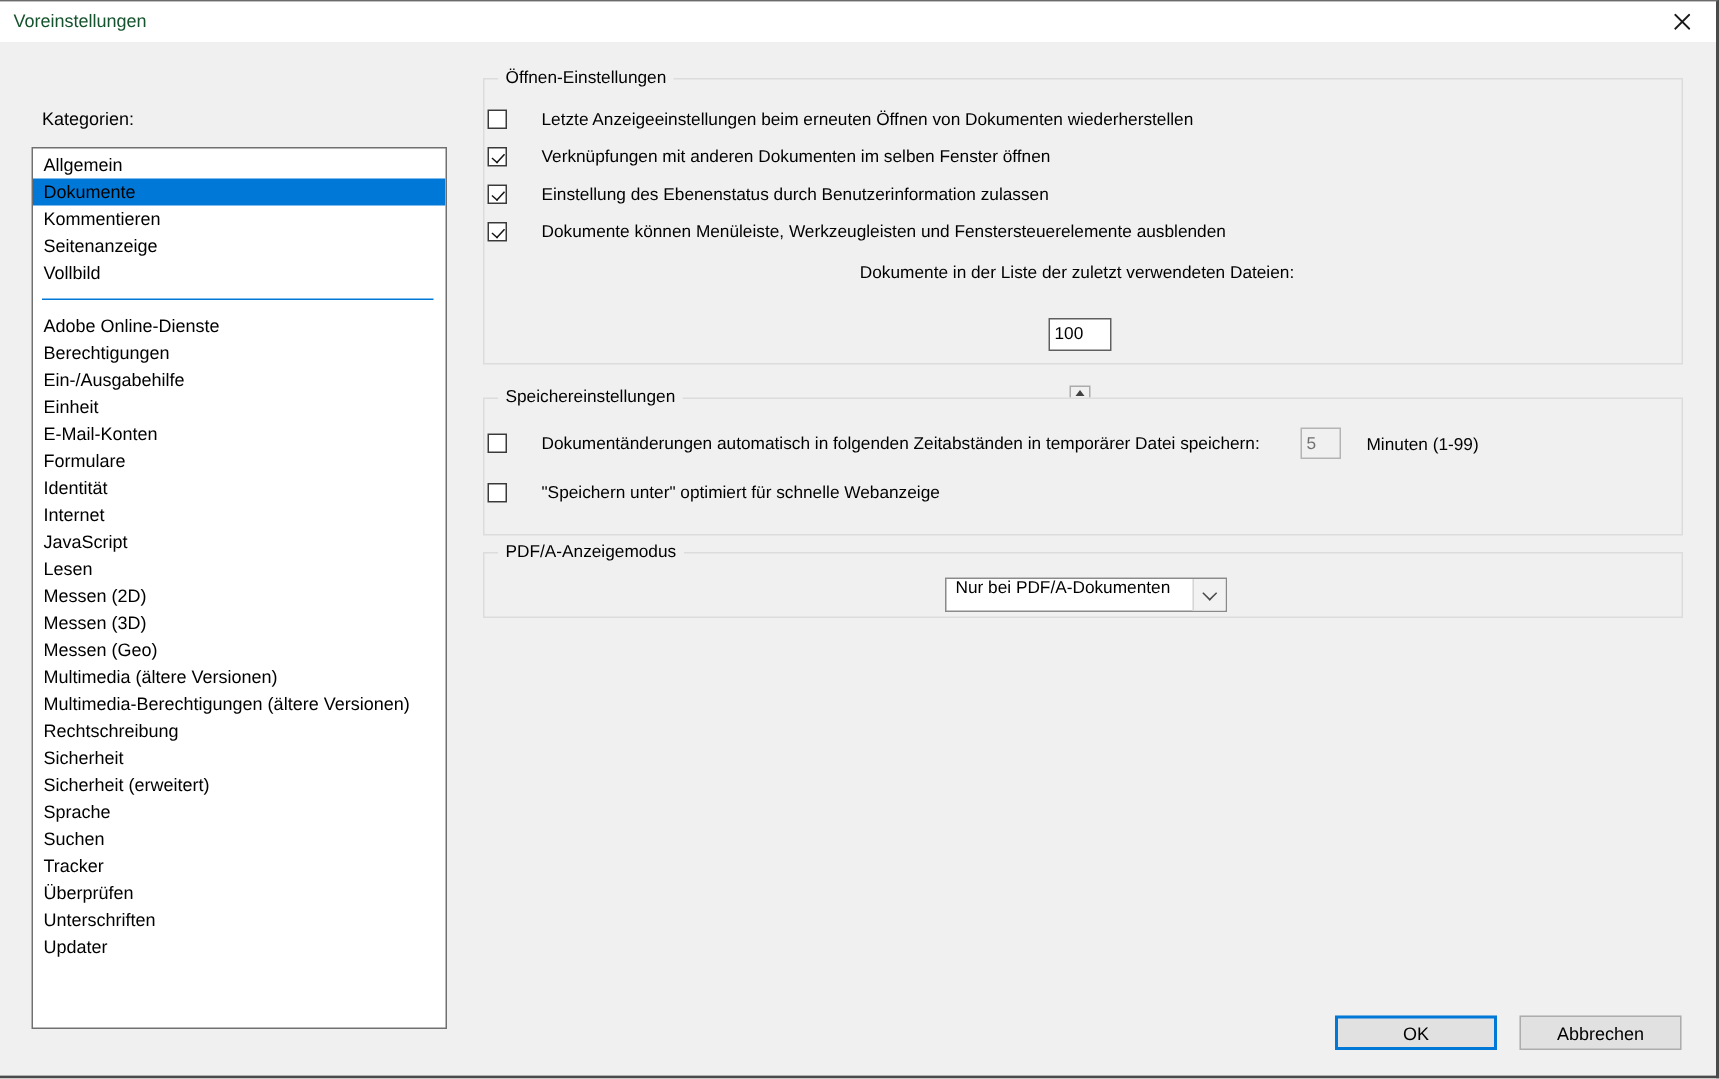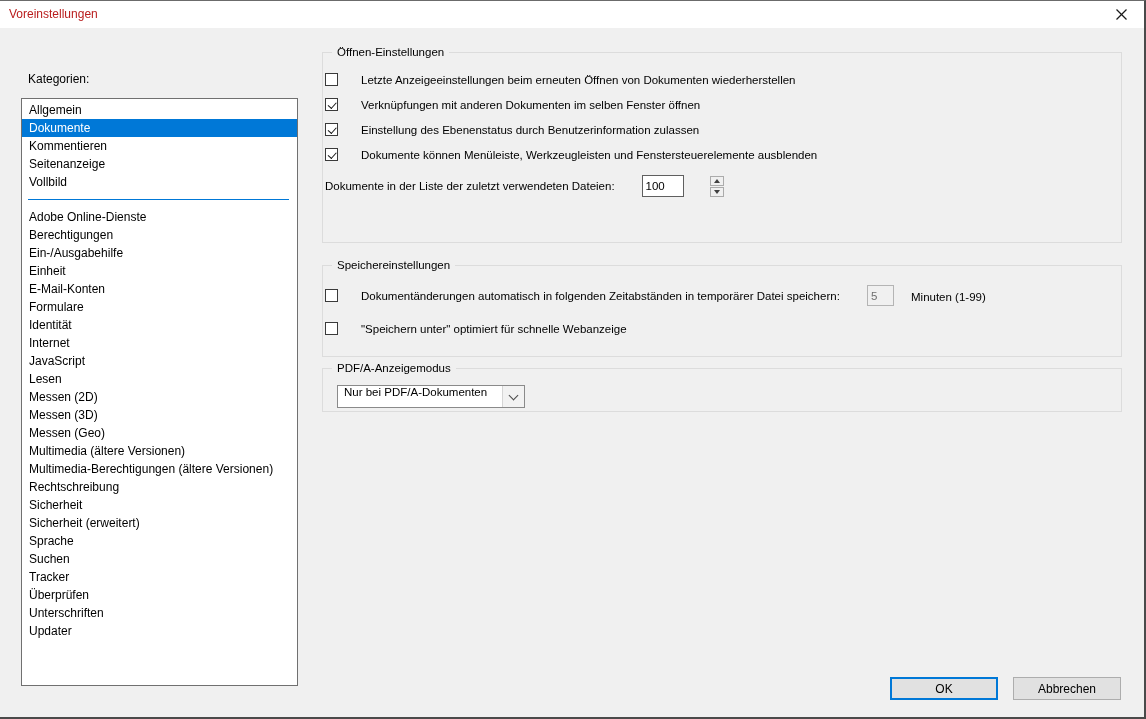--- a/index.html
+++ b/index.html
@@ -7,44 +7,44 @@
   body { font-family:"Liberation Sans","DejaVu Sans",sans-serif; color:#000; }
 
   .window {
     position:relative; width:1146px; height:719px; background:#f0f0f0;
     border-top:1px solid #6b6b6b; border-right:2px solid #4a4a4a; border-bottom:2px solid #4a4a4a;
     overflow:hidden;
   }
   .titlebar {
     position:absolute; left:0; top:0; right:0; height:27px; background:#ffffff;
   }
-  .title { position:absolute; left:9px; top:0; line-height:27px; font-size:12px; color:#b91c1c; }
+  .title { position:absolute; left:9px; top:0; line-height:27px; font-size:12px; color:#14532d; }
   .close-btn { position:absolute; right:0; top:0; width:45px; height:27px; display:flex; align-items:center; justify-content:center; }
 
   .body { position:absolute; left:0; top:27px; right:0; bottom:0; background:#f0f0f0; }
 
   .cat-label { position:absolute; left:28px; top:44px; font-size:12px; }
 
   .listbox {
     position:absolute; left:21px; top:70px; width:277px; height:588px;
     background:#fff; border:1px solid #707070; padding-top:2px; overflow:hidden;
   }
   .cat-item { height:18px; line-height:18px; font-size:12px; padding-left:7px; white-space:nowrap; cursor:default; }
-  .cat-item.selected { background:#0078d7; color:#ffffff; }
+  .cat-item.selected { background:#0078d7; color:#000000; }
   .cat-separator { height:17px; position:relative; }
   .cat-separator::after { content:''; position:absolute; left:6px; right:8px; top:8px; border-top:1px solid #0078d7; }
 
   .groupbox {
     position:absolute; left:322px; width:800px; border:1px solid #dcdcdc; background:#f0f0f0;
   }
   .group-label {
     position:absolute; top:-8px; left:9px; background:#f0f0f0; padding:0 5px; font-size:11.5px; line-height:14px;
   }
   .row { position:absolute; left:2px; right:10px; display:flex; align-items:flex-start; gap:23px; font-size:11.5px; }
-  .row.center { align-items:center; }
+  .row.center { align-items:center;flex-direction:column; }
 
   .checkbox { width:13px; height:13px; background:#fff; border:1px solid #3a3a3a; flex:0 0 auto; position:relative; }
   .checkbox.checked::after {
     content:''; position:absolute; left:2px; top:2.5px; width:7px; height:3.5px;
     border-left:1.6px solid #151515; border-bottom:1.6px solid #151515; transform:rotate(-48deg);
   }
   .chk-label { line-height:14px; white-space:nowrap; }
 
   .spin-input {
     width:42px; height:22px; border:1px solid #5f5f5f; background:#fff; font-size:11.5px;

